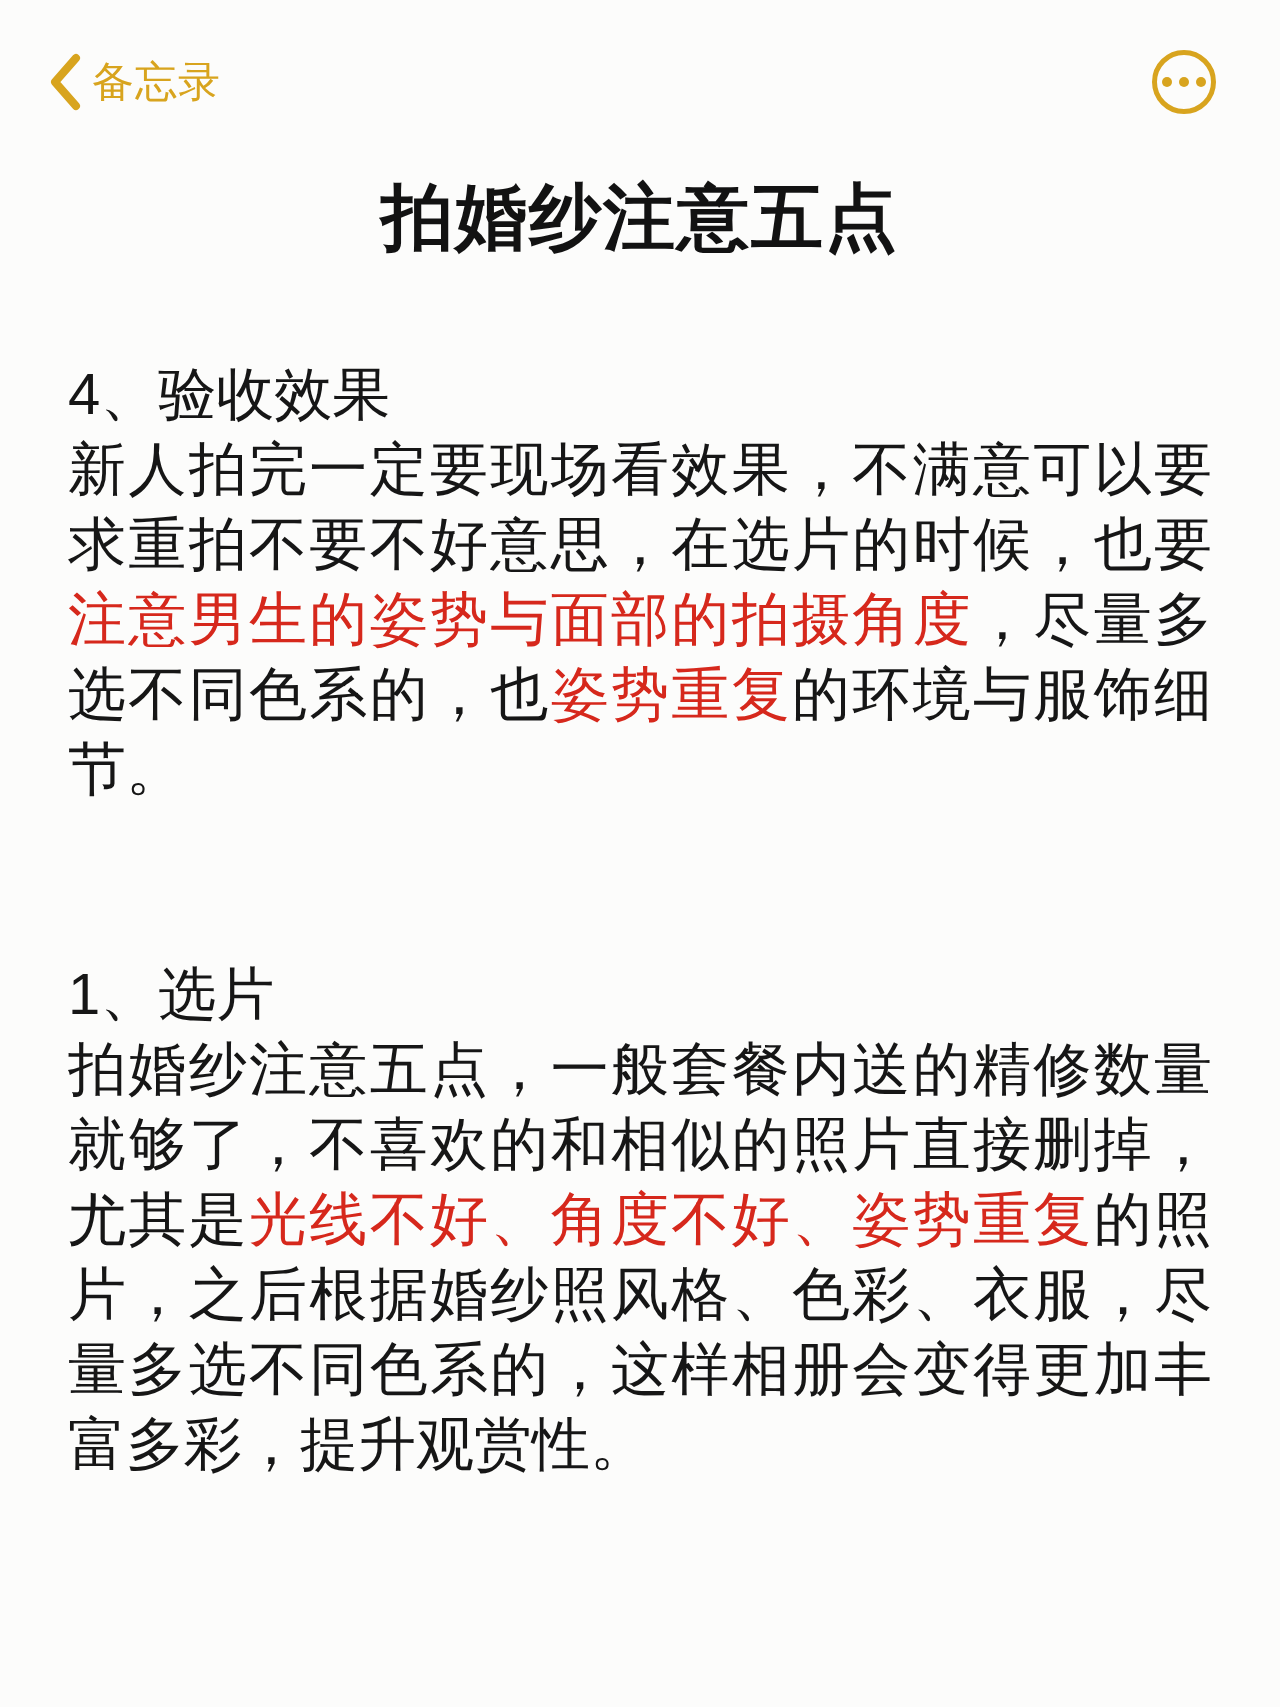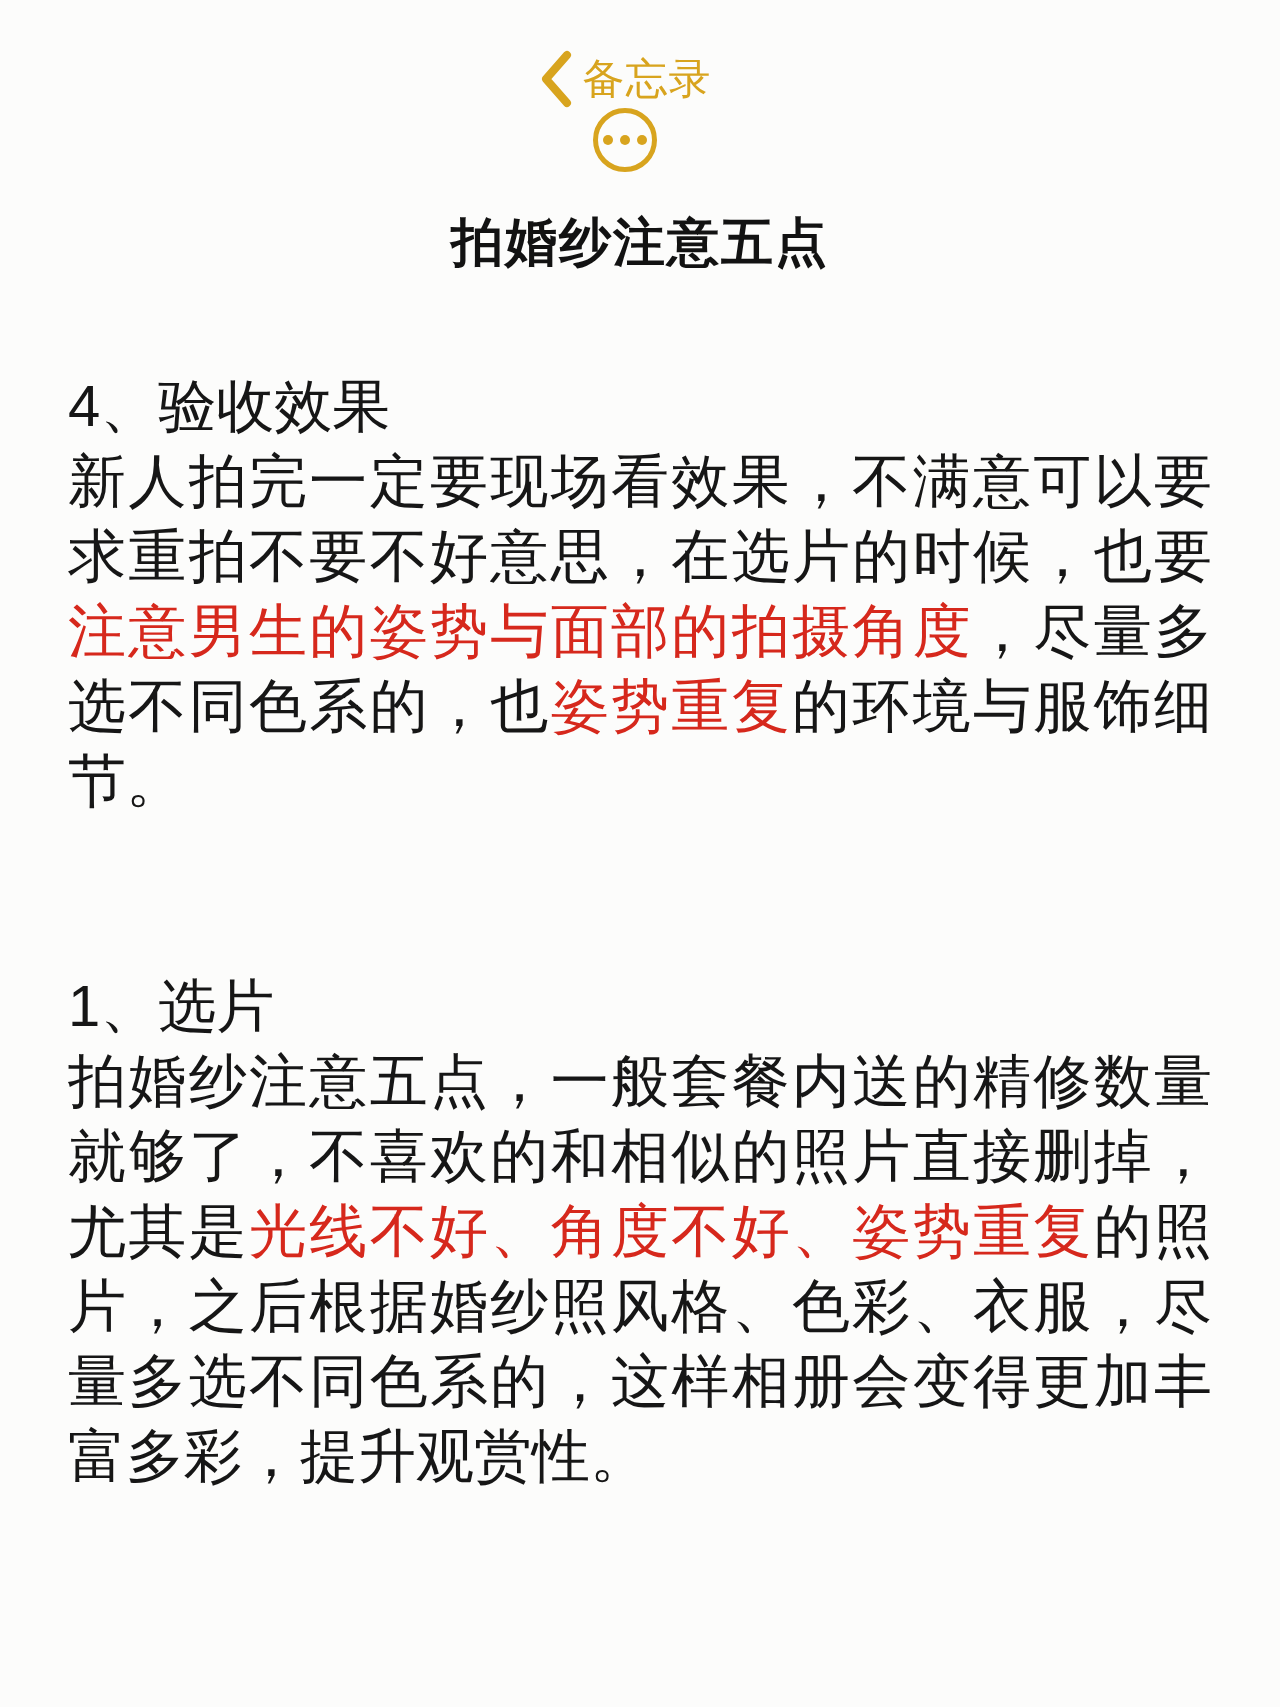--- a/index.html
+++ b/index.html
@@ -13,22 +13,21 @@
     color: #161616;
     overflow: hidden;
   }
   .page { width: 1280px; height: 1707px; position: relative; }
 
   
   .nav {
     display: flex;
     justify-content: space-between;
     align-items: center;
-    padding: 50px 64px 0 34px;
-    flex-direction: column;
+    padding: 50px 64px 0 48px;
   }
   .back {
     display: flex;
     align-items: center;
     gap: 10px;
     cursor: pointer;
   }
   .back svg { display: block; }
   .back-label {
     font-size: 42px;
@@ -48,23 +47,23 @@
   }
   .more .dot {
     width: 10px;
     height: 10px;
     border-radius: 50%;
     background: var(--accent);
   }
 
   
   .title {
-    margin-top: 36px;
+    margin-top: 56px;
     text-align: center;
-    font-size: 52px;
+    font-size: 72px;
     font-weight: 700;
     letter-spacing: 2px;
     color: #121212;
   }
   .content {
     padding: 0 68px;
     font-size: 58px;
     line-height: 75px;
   }
   .note-section.first { margin-top: 90px; }

